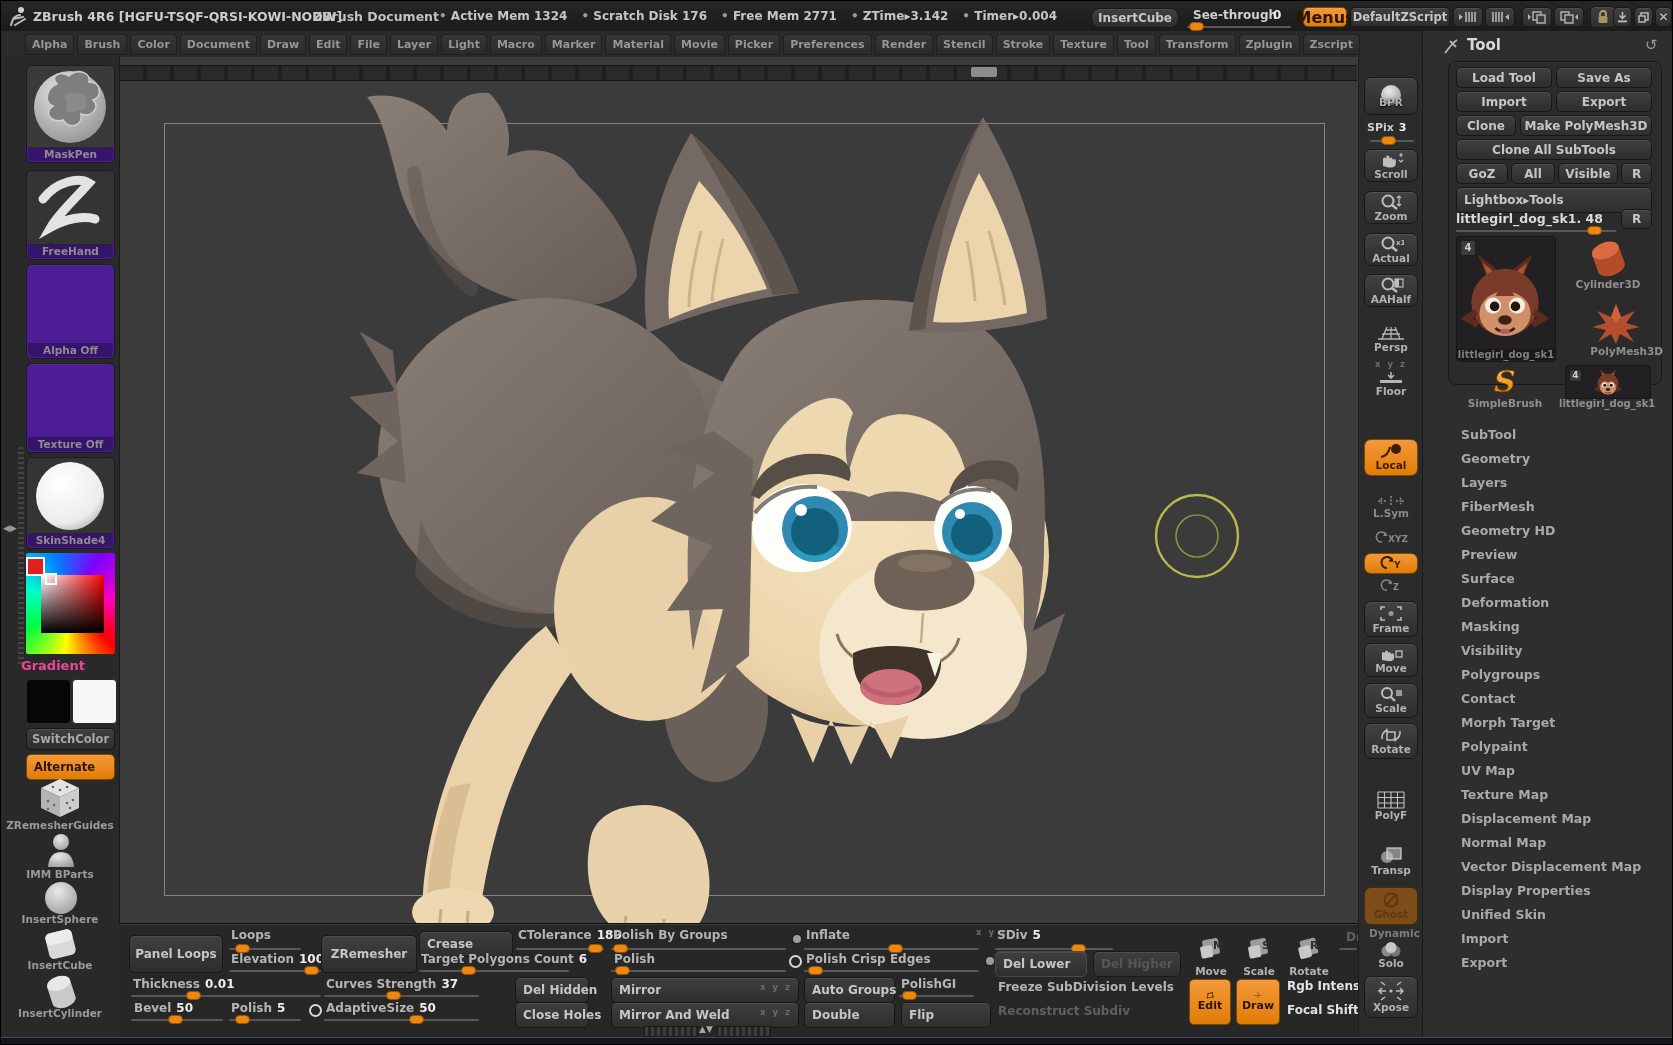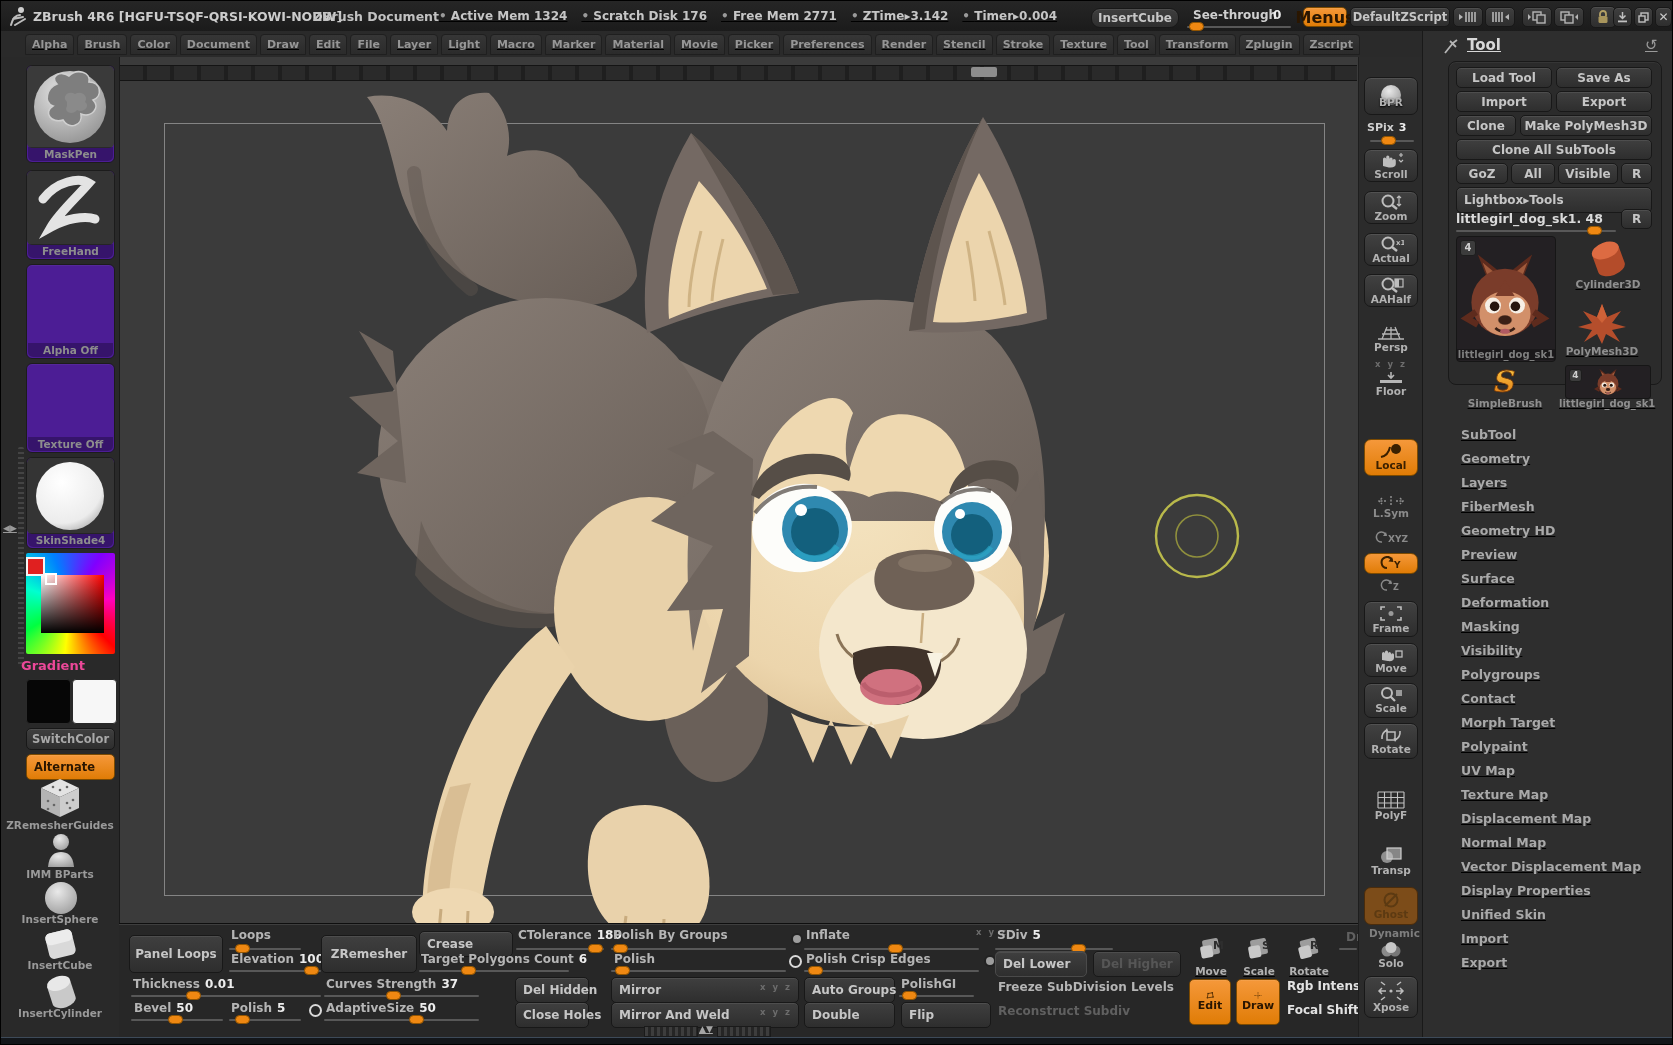--- a/index.html
+++ b/index.html
@@ -1,18 +1,18 @@
 <!DOCTYPE html>
 <html><head>
 <meta charset="utf-8">
 <style>
   html,body{margin:0;padding:0;background:#111;}
   #app{position:relative;width:1673px;height:1045px;background:#2e2e2e;overflow:hidden;
        font-family:"DejaVu Sans","Liberation Sans",sans-serif;border:1px solid #000;box-sizing:border-box;}
-  .abs{position:absolute;text-decoration:underline;}
+  .abs{position:absolute;}
   
   #titlebar{position:absolute;left:0;top:0;width:1673px;height:30px;background:linear-gradient(#262626,#1b1b1b);border-bottom:1px solid #0d0d0d;}
   .ttext{position:absolute;top:8px;font-size:12.5px;font-weight:bold;color:#cdcdcd;white-space:nowrap;}
   .stat{color:#c6c6c6;font-size:12px;font-weight:bold;margin-right:14px;}
   .stat::before{content:"• ";color:#9a9a9a;}
   #menubar{position:absolute;left:0;top:30px;width:1421px;height:26px;background:#2a2a2a;}
   .mtab{padding:3px 6px;background:linear-gradient(#363636,#2b2b2b);border:1px solid #1f1f1f;border-radius:4px 4px 0 0;color:#969696;font-size:11px;font-weight:bold;cursor:pointer;white-space:nowrap;}
   
   .btn{position:absolute;background:linear-gradient(#3f3f3f,#2e2e2e);border:1px solid #181818;border-radius:5px;
        box-shadow:inset 0 1px 0 rgba(255,255,255,.08);color:#c6c6c6;font-weight:bold;font-size:12px;
@@ -757,21 +757,21 @@
     <div class="abs" style="left:138px;top:205px;width:94px;height:62px;cursor:pointer;text-align:center">
       <svg width="56" height="40" viewBox="0 0 56 40" style="margin:2px auto 0">
         <g transform="rotate(-20 28 20)">
             <path d="M14 12 V30 A14 8 0 0 0 42 30 V12 Z" fill="#b44c2a"></path>
             <ellipse cx="28" cy="12" rx="14" ry="8" fill="#dd6b42"></ellipse>
           </g>
       </svg>
       <div style="font-size:10.5px;font-weight:bold;color:#8f8f8f">Cylinder3D</div>
     </div>
 
-    <div class="abs" style="left:132px;top:270px;width:94px;height:62px;cursor:pointer;text-align:center">
+    <div class="abs" style="left:146px;top:270px;width:94px;height:62px;cursor:pointer;text-align:right">
       <svg width="52" height="42" viewBox="0 0 52 42" style="margin:2px auto 0">
         <polygon points="26,1 31,14 45,8 36,20 50,24 36,27 44,39 30,31 26,41 21,31 8,39 16,27 2,24 16,20 7,8 21,14" fill="#b54e2c"></polygon>
         <polygon points="26,1 31,14 26,20 21,14" fill="#cf6238"></polygon>
       </svg>
       <div style="font-size:10.5px;font-weight:bold;color:#8f8f8f">PolyMesh3D</div>
     </div>
 
     <div class="abs" style="left:33px;top:334px;width:98px;height:46px;cursor:pointer;text-align:center">
       <svg width="34" height="32" viewBox="0 0 34 32" style="margin:0 auto">
         <defs>

